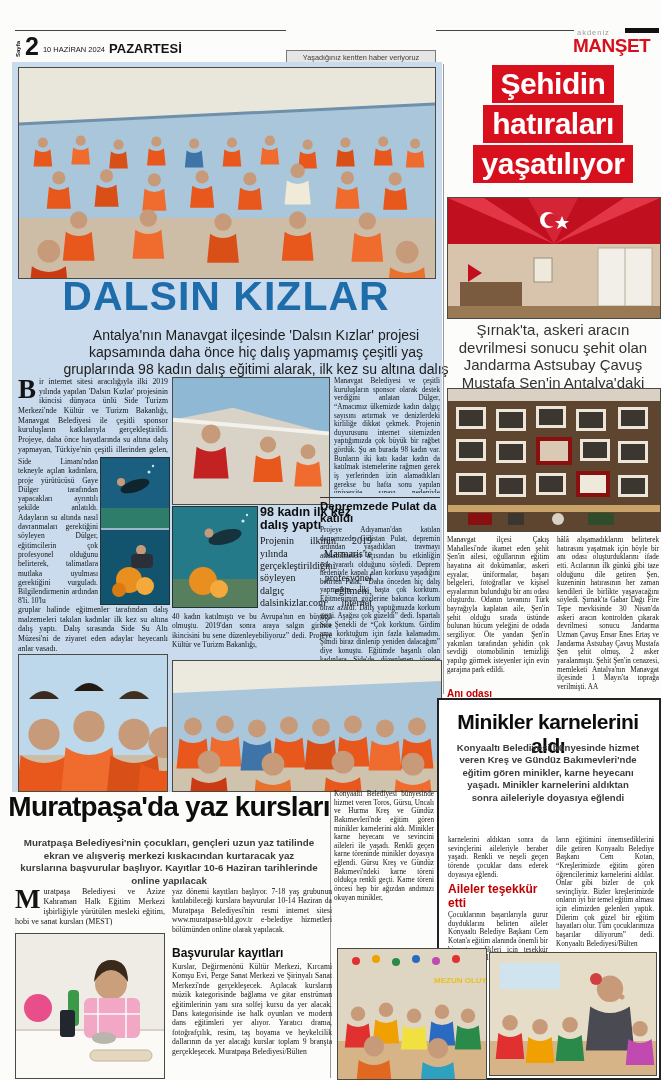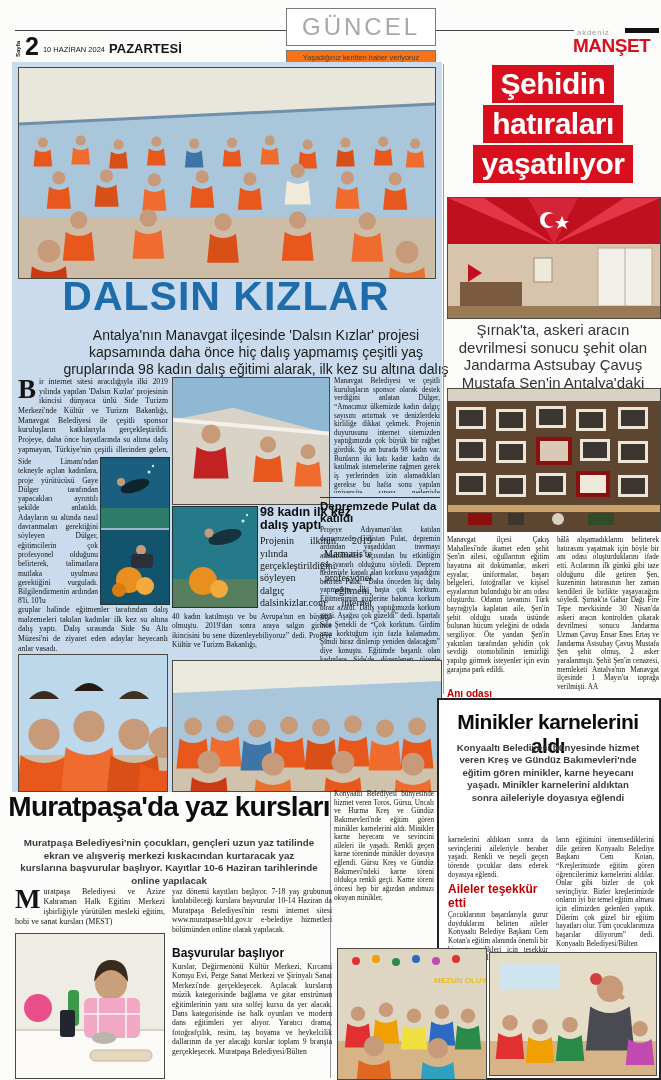--- a/index.html
+++ b/index.html
@@ -36,24 +36,21 @@
   <div class="hline" style="left:15px;top:30px;width:271px;"></div>
   <div class="hline" style="left:436px;top:30px;width:138px;"></div>
 
   <div class="abs" style="left:15px;top:33px;height:24px;display:flex;align-items:flex-end;gap:4px;">
     <span class="sans" style="writing-mode:vertical-rl;transform:rotate(180deg);font-size:6px;font-weight:bold;line-height:1;">Sayfa</span>
     <span class="sans" style="font-size:25px;font-weight:bold;line-height:0.85;">2</span>
     <span class="sans" style="font-size:7.5px;padding-bottom:3px;">10 HAZİRAN 2024</span>
     <span class="sans" style="font-size:13px;font-weight:bold;padding-bottom:1px;">PAZARTESİ</span>
   </div>
 
-  <div class="abs sans" style="left:286px;top:8px;width:148px;height:36px;border:1.5px solid #7a7a7a;background:#fff;display:flex;align-items:center;justify-content:center;">
-    <span style="font-size:24px;color:#a8a8a8;letter-spacing:3px;font-weight:400;">GÜNCEL</span>
-  </div>
-  <div class="abs sans" style="left:286px;top:50px;width:148px;height:12px;border:1px solid #7a7a7a;background:#f97316;display:flex;align-items:center;justify-content:center;">
+  <div class="abs sans" style="left:286px;top:50px;width:148px;height:12px;border:1px solid #7a7a7a;background:#e5e5e5;display:flex;align-items:center;justify-content:center;">
     <span style="font-size:7.3px;color:#3d3d3d;">Yaşadığınız kentten haber veriyoruz</span>
   </div>
 
   <div class="abs sans" style="left:573px;top:28px;width:86px;height:30px;">
     <div class="abs" style="right:0;top:0;width:34px;height:5px;background:#111;"></div>
     <span class="abs" style="left:4px;top:0;font-size:7.5px;color:#9a9a9a;letter-spacing:1px;">akdeniz</span>
     <span class="abs" style="left:0;top:7px;font-size:19px;font-weight:bold;color:#d8101e;letter-spacing:-0.5px;">MANŞET</span>
   </div>
 
   <div class="abs" style="left:12px;top:62px;width:430px;height:730px;background:#c9dbec;"></div>
@@ -327,17 +324,17 @@
       <circle cx="22" cy="74" r="14" fill="#e84f8a"></circle>
       <rect x="52" y="56" width="11" height="36" rx="4" fill="#3a9a4a"></rect>
       <rect x="44" y="76" width="15" height="27" rx="3" fill="#22262e"></rect>
       <rect x="74" y="116" width="62" height="11" rx="5.5" fill="#e3d7bf" stroke="#c2b49a"></rect>
       <ellipse cx="88" cy="104" rx="12" ry="6" fill="#b9b4ac"></ellipse>
     </svg>
   </div>
 
   <div class="abs" style="left:172px;top:887px;width:160px;">
     <div class="jtext clip" style="font-size:7.6px;line-height:1.24;height:56px;">yaz dönemi kayıtları başlıyor. 7-18 yaş grubunun katılabileceği kurslara başvurular 10-14 Haziran da Muratpaşa Belediyesi'nin resmi internet sitesi www.muratpasa-bld.gov.tr e-belediye hizmetleri bölümünden online olarak yapılacak.</div>
-    <div class="blk-sub" style="font-size:12px;margin:3px 0 2px 0;">Başvurular başlıyor</div>
+    <div class="blk-sub" style="font-size:12px;margin:3px 0 2px 0;">Başvurular kayıtları</div>
     <div class="jtext clip" style="font-size:7.6px;line-height:1.24;height:116px;">Kurslar, Değirmenönü Kültür Merkezi, Kırcami Komşu Evi, Perge Sanat Merkezi ve Şirinyalı Sanat Merkezi'nde gerçekleşecek. Açılacak kursların müzik kategorisinde bağlama ve gitar enstrüman eğitimlerinin yanı sıra solfej kursu da yer alacak. Dans kategorisinde ise halk oyunları ve modern dans eğitimleri yer alıyor. Yaratıcı drama, fotoğrafçılık, resim, taş boyama ve heykelcilik dallarının da yer alacağı kurslar toplam 9 branşta gerçekleşecek. Muratpaşa Belediyesi/Bülten</div>
   </div>
 
 </div>
 
 </body></html>

